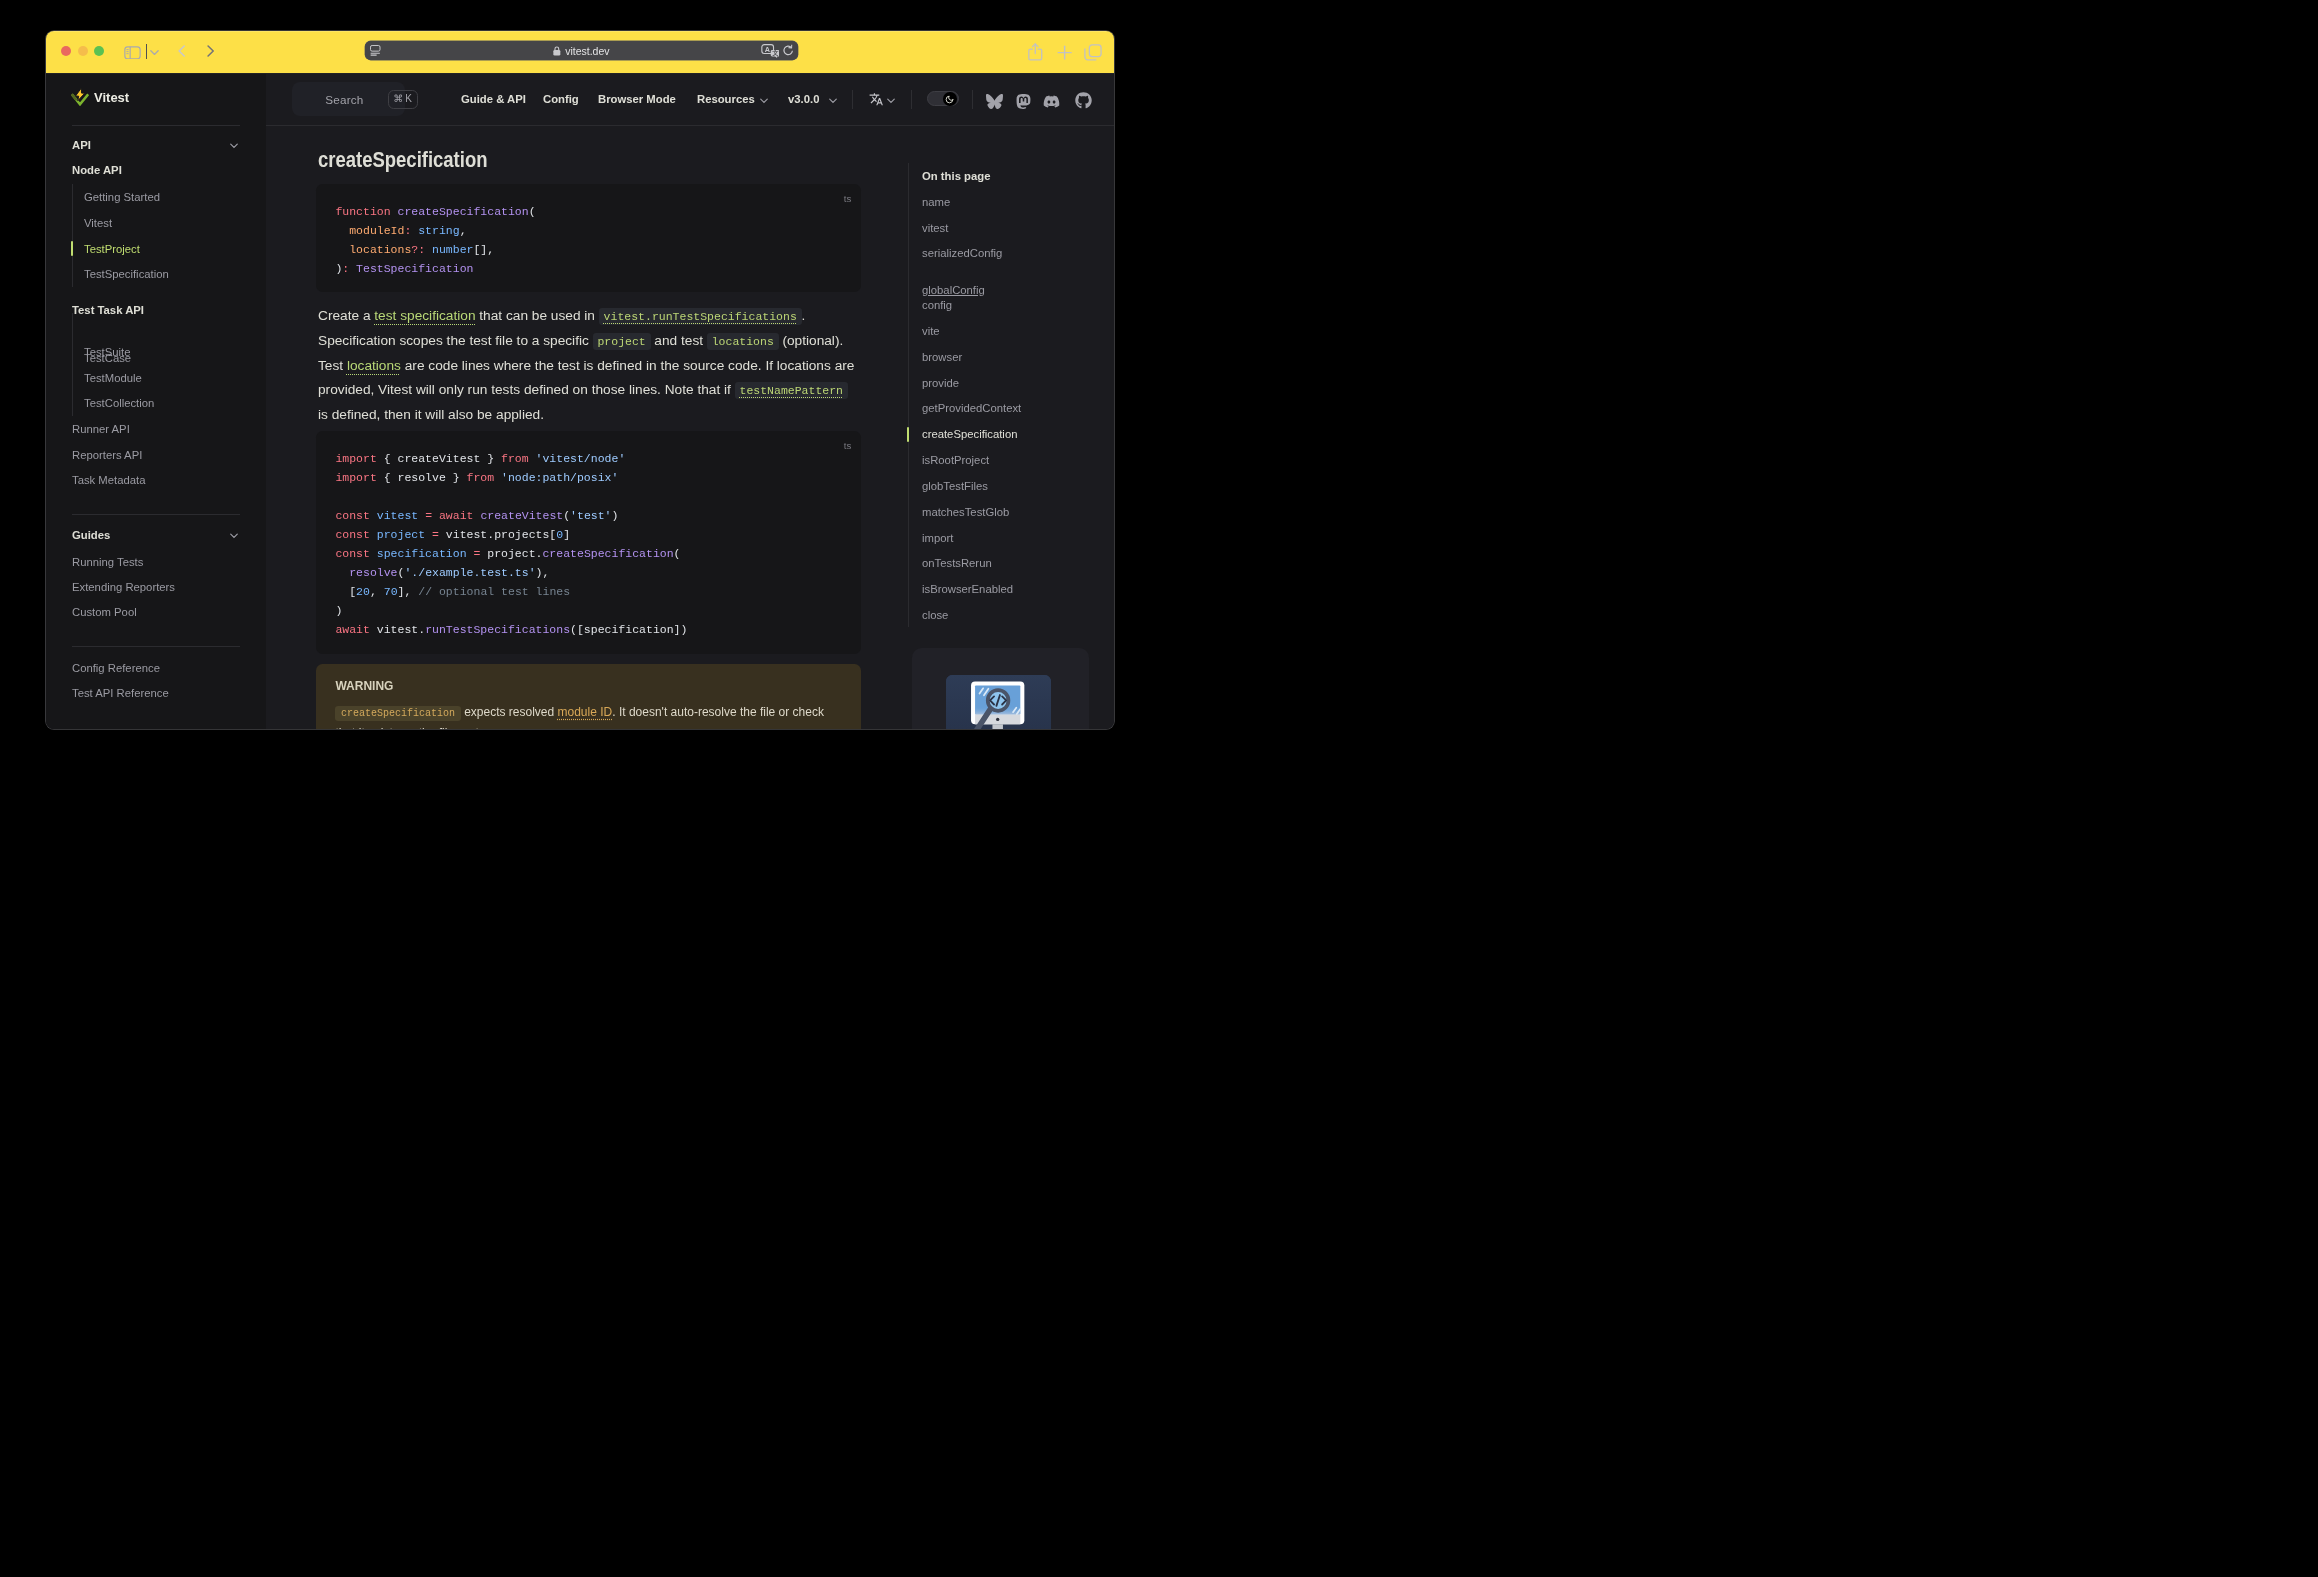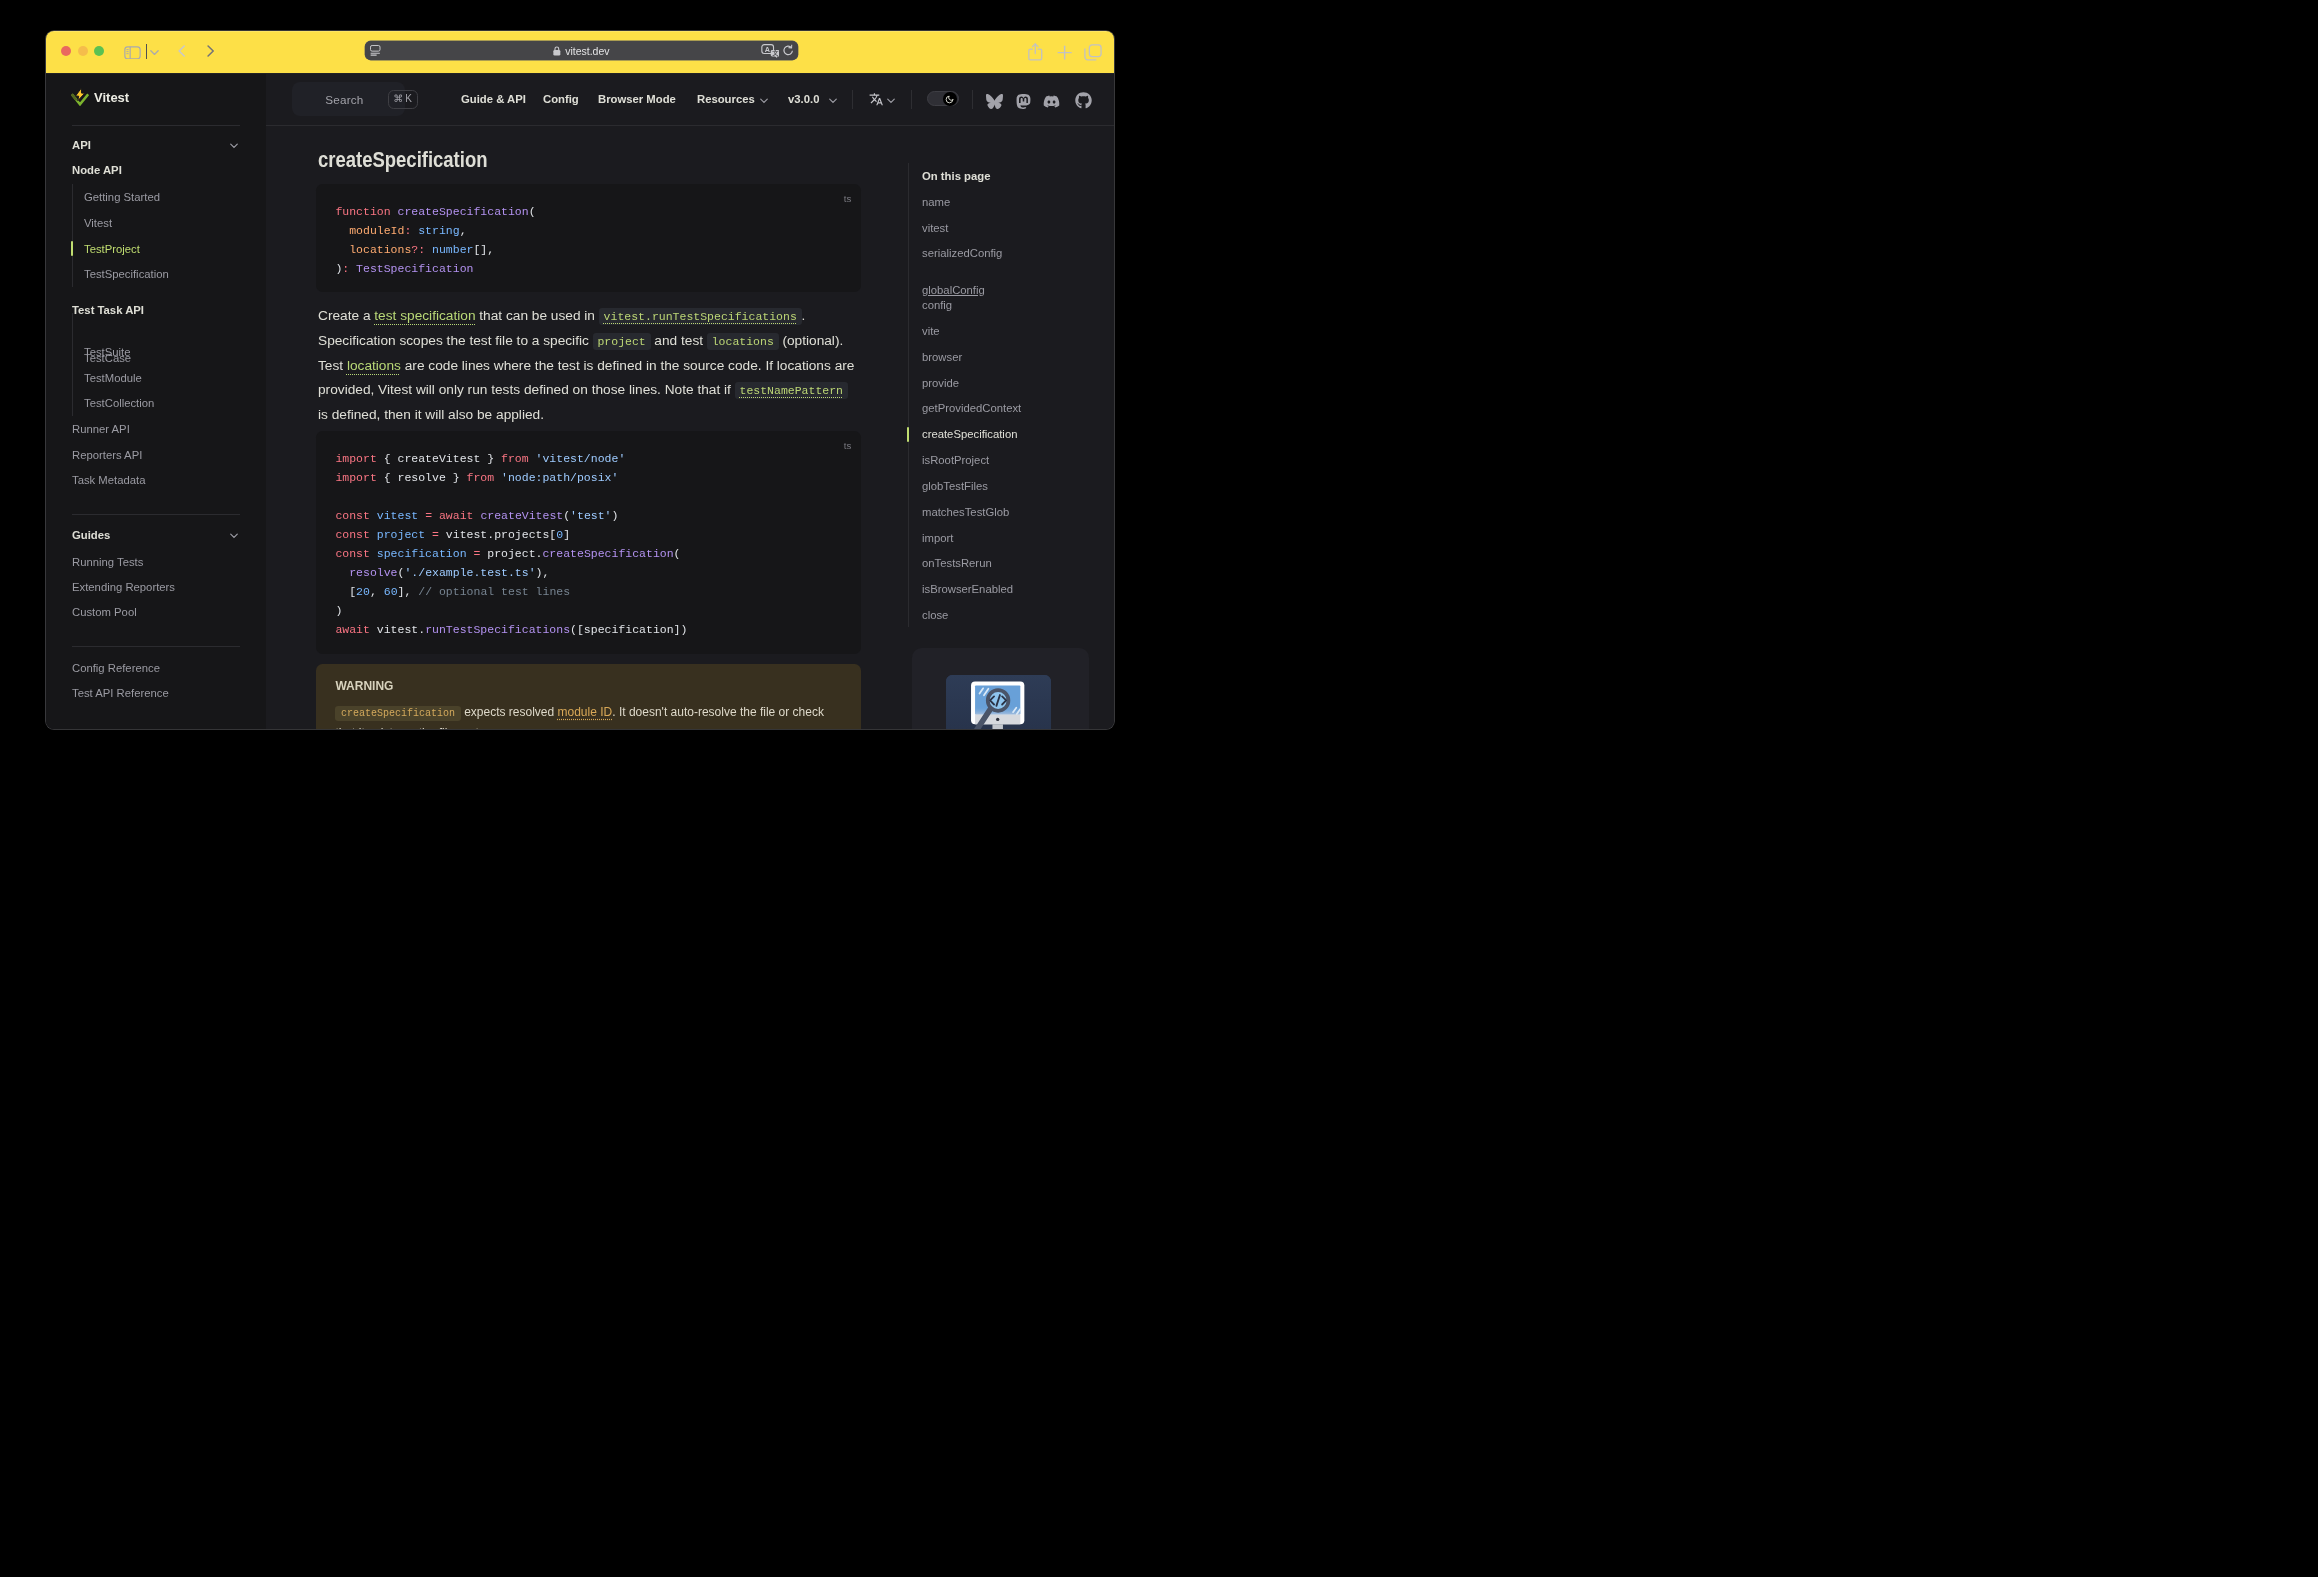--- a/index.html
+++ b/index.html
@@ -270,21 +270,21 @@
 is defined, then it will also be applied.</div>
       <div class="codeblock" style="top:306px; height:223px;">
         <div class="lang">ts</div>
         <div class="inner"><span class="ck">import</span><span class="ct"> { createVitest } </span><span class="ck">from</span> <span class="cs">'vitest/node'</span>
 <span class="ck">import</span><span class="ct"> { resolve } </span><span class="ck">from</span> <span class="cs">'node:path/posix'</span>
 
 <span class="ck">const</span> <span class="cv">vitest</span> <span class="ck">=</span> <span class="ck">await</span> <span class="cf">createVitest</span><span class="ct">(</span><span class="cs">'test'</span><span class="ct">)</span>
 <span class="ck">const</span> <span class="cv">project</span> <span class="ck">=</span><span class="ct"> vitest.projects[</span><span class="cv">0</span><span class="ct">]</span>
 <span class="ck">const</span> <span class="cv">specification</span> <span class="ck">=</span><span class="ct"> project.</span><span class="cf">createSpecification</span><span class="ct">(</span>
 <span class="ct">  </span><span class="cf">resolve</span><span class="ct">(</span><span class="cs">'./example.test.ts'</span><span class="ct">),</span>
-<span class="ct">  [</span><span class="cv">20</span><span class="ct">, </span><span class="cv">60</span><span class="ct">], </span><span class="cc">// optional test lines</span>
+<span class="ct">  [</span><span class="cv">20</span><span class="ct">, </span><span class="cv">70</span><span class="ct">], </span><span class="cc">// optional test lines</span>
 <span class="ct">)</span>
 <span class="ck">await</span><span class="ct"> vitest.</span><span class="cf">runTestSpecifications</span><span class="ct">([specification])</span></div>
       </div>
       <div class="warn">
         <div class="wtitle">WARNING</div>
         <div class="wbody"><span class="chipw">createSpecification</span> expects resolved <span class="wlnk">module ID</span>. It doesn't auto-resolve the file or check<br>
 that it exists on the file system.</div>
       </div>
     </div>
 

